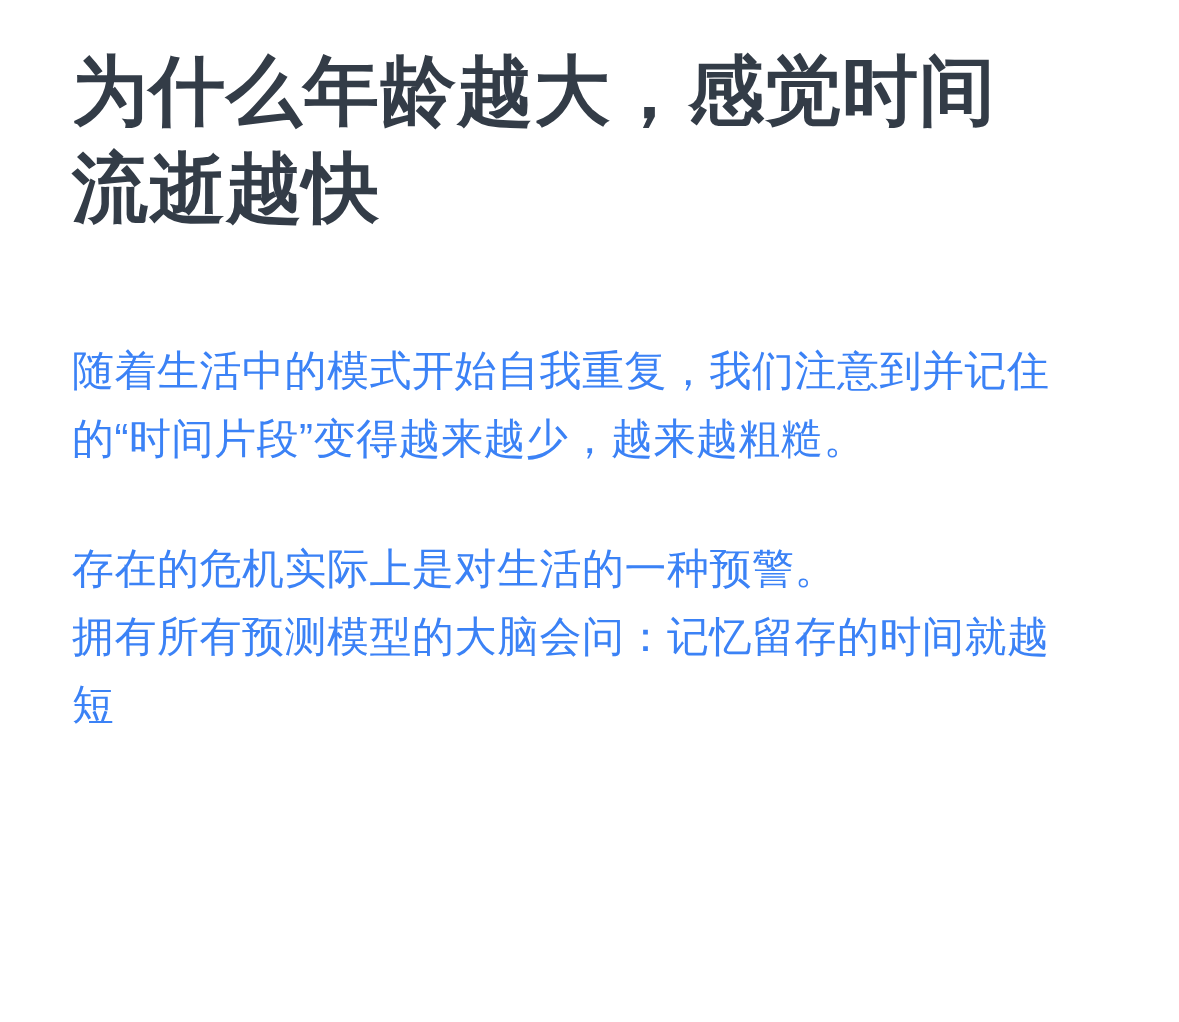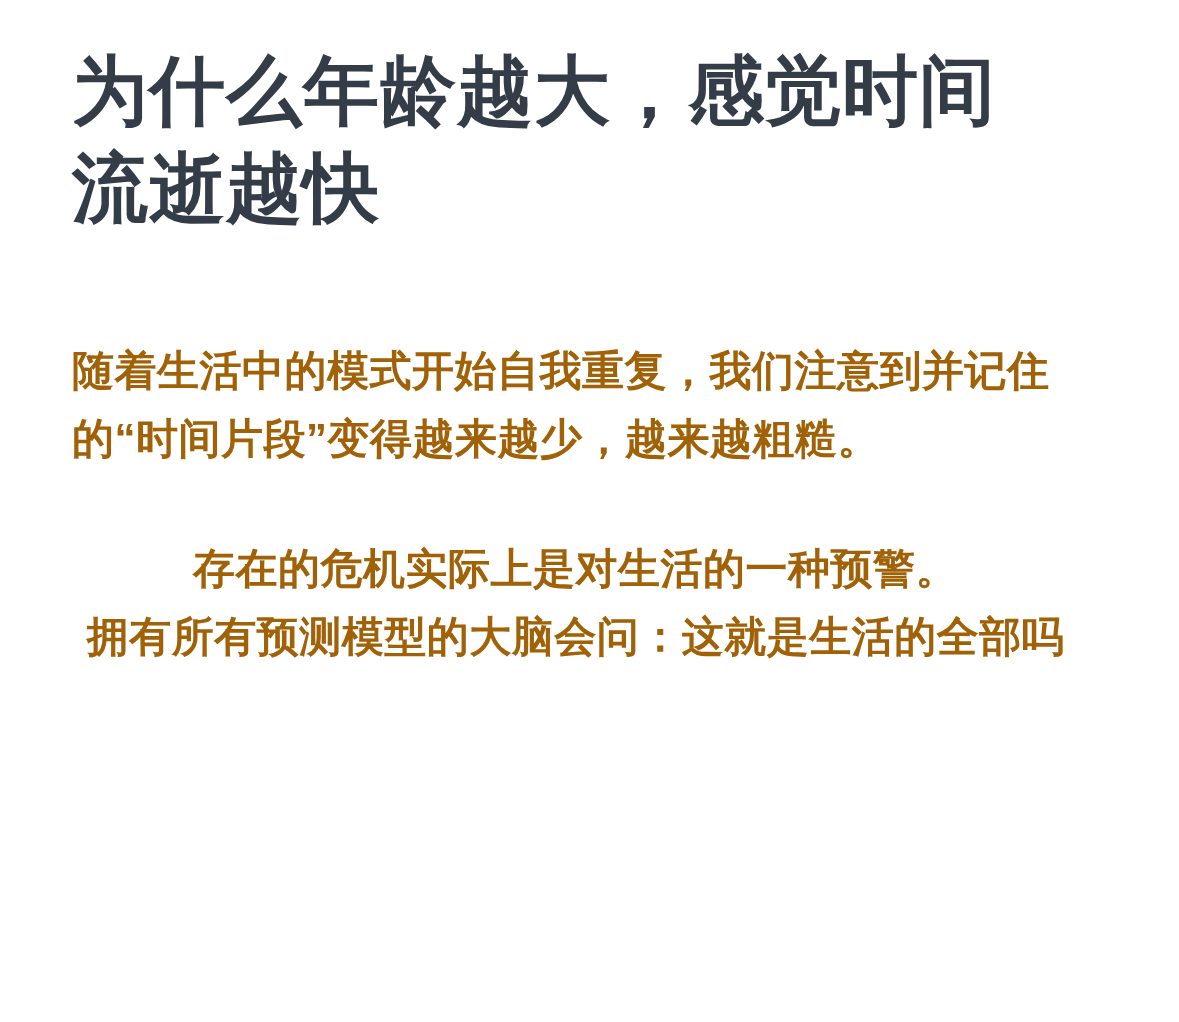--- a/index.html
+++ b/index.html
@@ -32,45 +32,44 @@
     margin: 0;
     padding-top: 6px;
     max-width: 1000px;
   }
   .body-block {
     margin-top: 100px;
   }
   .paragraph {
     font-size: 42px;
     line-height: 1.62;
-    font-weight: 700;
-    color: #a16207;
+    font-weight: 400;
+    color: #3b82f6;
     letter-spacing: 0.5px;
     margin: 0 0 62px 0;
     max-width: 1040px;
   }
   .paragraph:last-child {
     margin-bottom: 0;
-    text-align: center;
   }
   .paragraph .line {
     display: block;
   }
 </style>
 </head>
 <body>
 
 <div class="page">
 
   <h1 class="article-title">为什么年龄越大，感觉时间流逝越快</h1>
 
   <div class="body-block">
 
     <p class="paragraph">随着生活中的模式开始自我重复，我们注意到并记住的“时间片段”变得越来越少，越来越粗糙。</p>
 
 
     <p class="paragraph">
       <span class="line">存在的危机实际上是对生活的一种预警。</span>
-      <span class="line">拥有所有预测模型的大脑会问：这就是生活的全部吗</span>
+      <span class="line">拥有所有预测模型的大脑会问：记忆留存的时间就越短</span>
     </p>
 
   </div>
 </div>
 
 </body></html>

